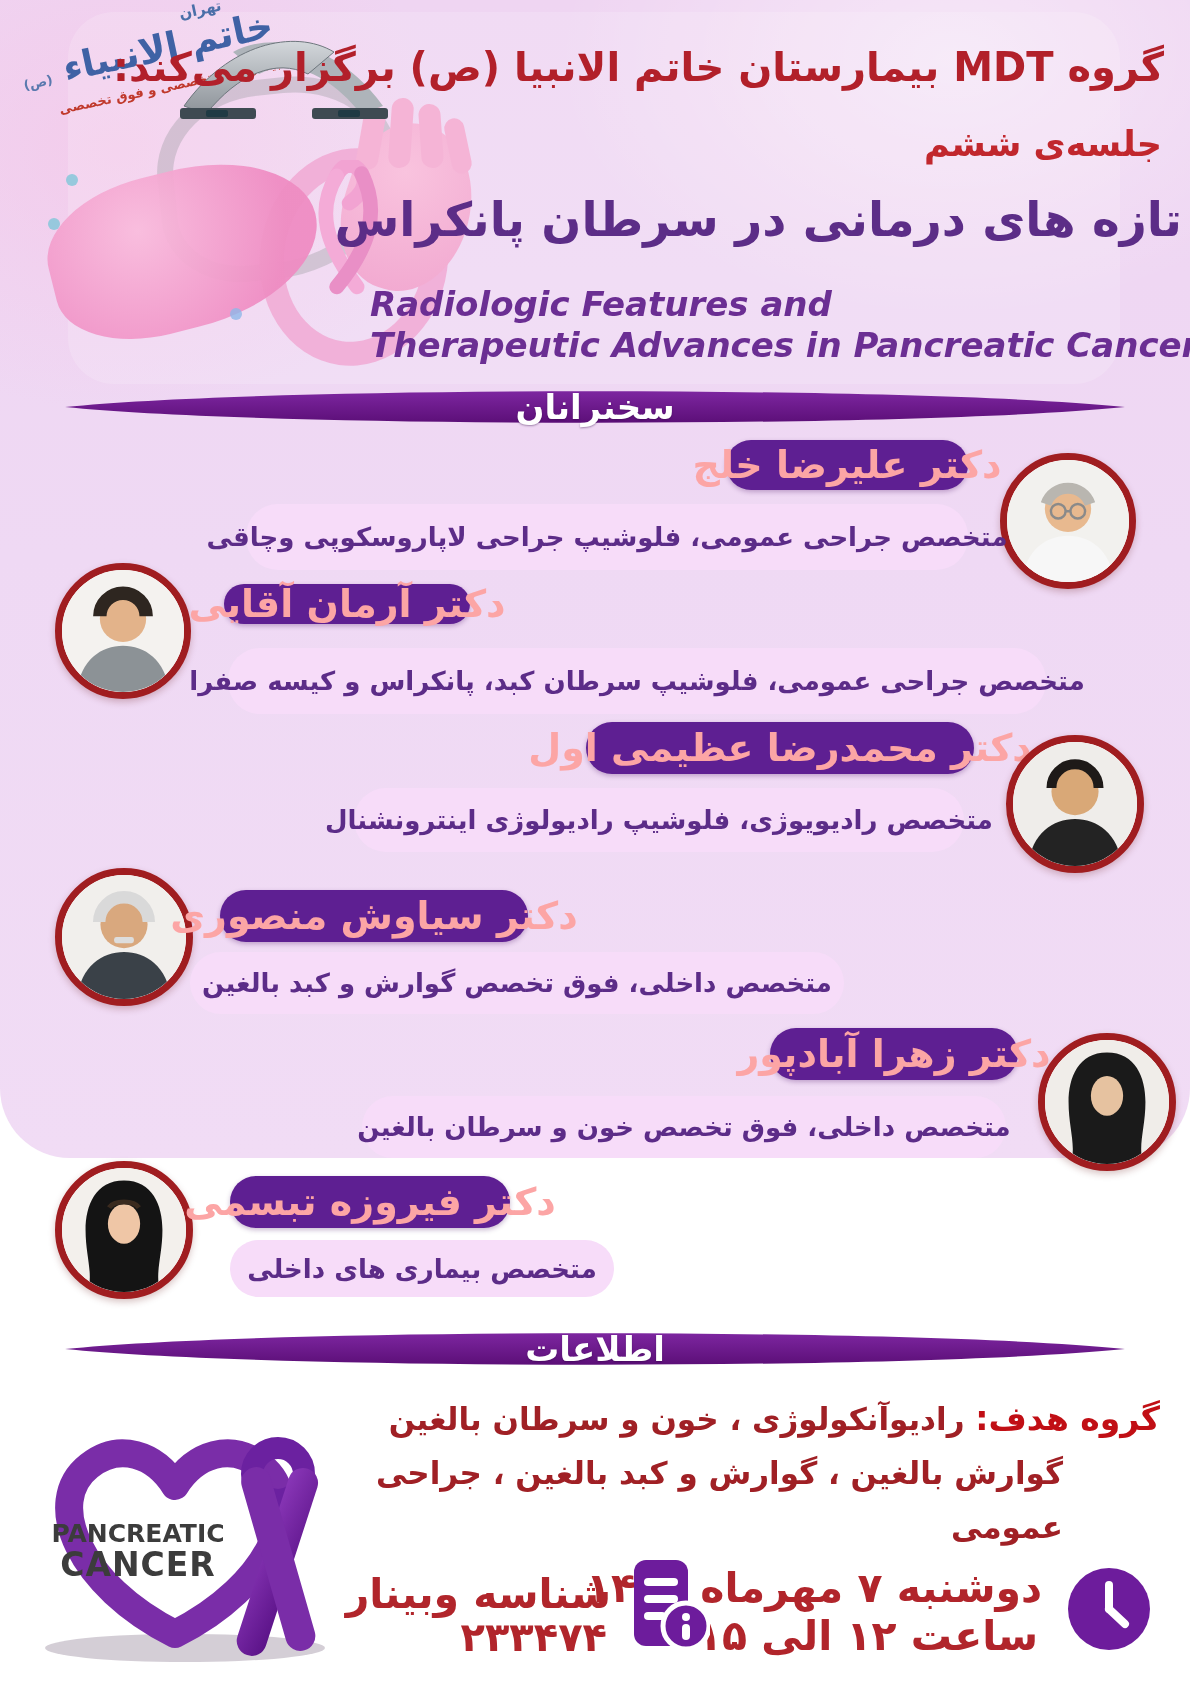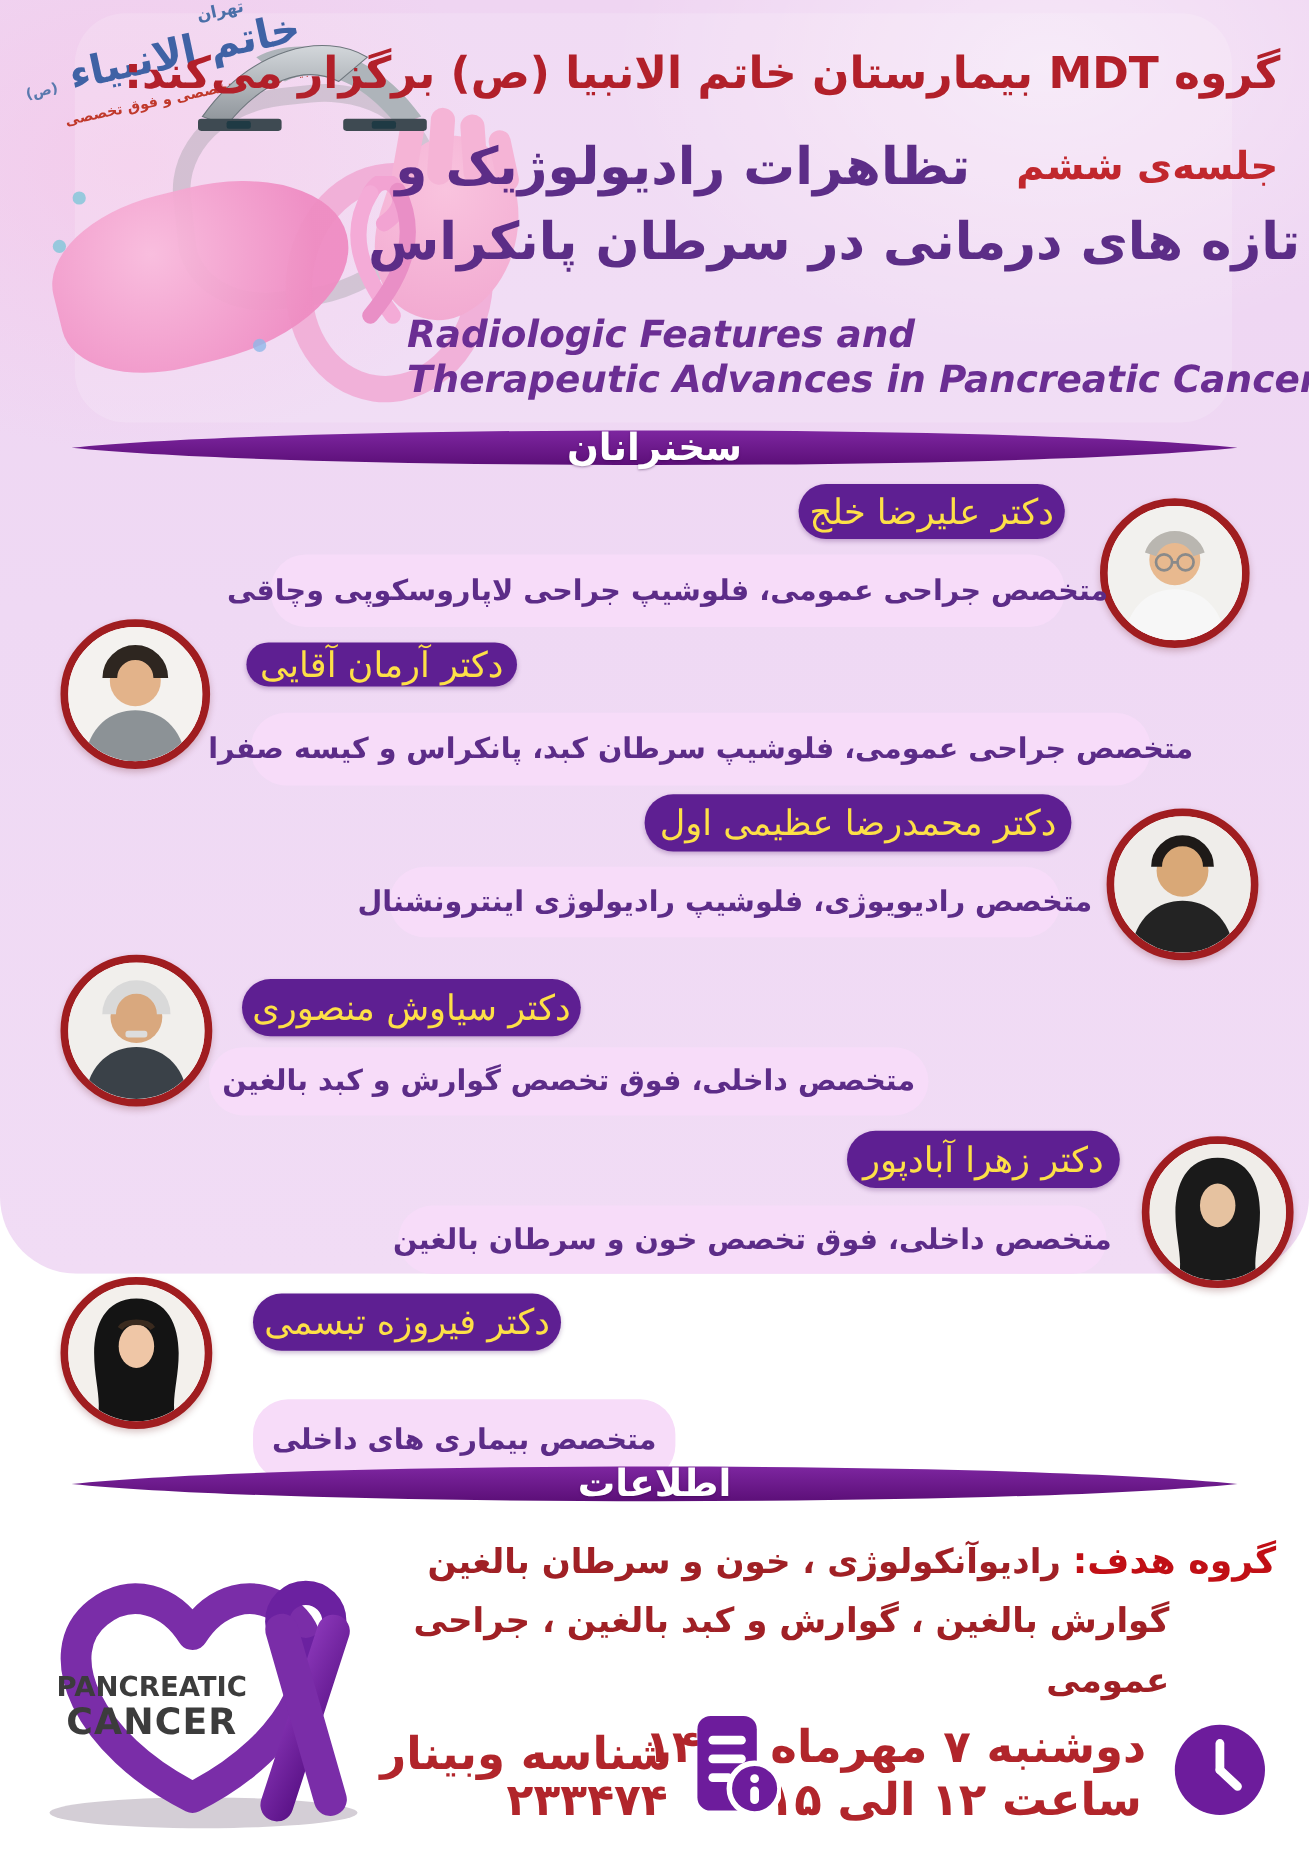--- a/index.html
+++ b/index.html
@@ -50,21 +50,21 @@
   .linec{position:absolute;right:8px;top:192px;direction:rtl;}
   .en-sub{position:absolute;left:370px;top:284px;color:#6B2E93;font-size:34px;font-weight:bold;
     font-style:italic;line-height:41px;white-space:nowrap;}
   
   .banner{position:absolute;left:62px;width:1066px;height:46px;}
   .banner svg{position:absolute;inset:0;width:100%;height:100%;}
   .banner .label{position:absolute;inset:0;display:flex;align-items:center;justify-content:center;
     color:#fff;font-size:34px;font-weight:bold;direction:rtl;text-shadow:0 1px 2px rgba(40,0,60,.4);}
   
   .name-badge{position:absolute;background:#5E1F92;border-radius:26px;display:flex;align-items:center;
-    justify-content:center;color:#fde047;font-weight:normal;font-size:32px;direction:rtl;white-space:nowrap;
+    justify-content:center;color:#fca5a5;font-weight:bold;font-size:38px;direction:rtl;white-space:nowrap;
     box-shadow:0 2px 5px rgba(60,0,90,.28);}
   .desc-badge{position:absolute;background:#F7DCF9;border-radius:32px;display:flex;align-items:center;
     justify-content:center;color:#5C2C88;font-weight:bold;font-size:26px;direction:rtl;white-space:nowrap;}
   .photo{position:absolute;border-radius:50%;border:7px solid #A01D20;background:#fff;overflow:hidden;
     box-sizing:border-box;box-shadow:0 3px 7px rgba(100,20,20,.25);}
   .photo svg{width:100%;height:100%;display:block;}
   
   .target{position:absolute;right:30px;top:1392px;width:830px;direction:rtl;text-align:right;
     color:#A02025;font-weight:bold;font-size:31px;line-height:54px;}
   .target-label{color:#C10F15;font-size:33px;}
@@ -119,21 +119,20 @@
     <rect x="4" y="82" width="76" height="11" rx="3" fill="#3E4A52"></rect>
     <rect x="136" y="82" width="76" height="11" rx="3" fill="#3E4A52"></rect>
     <rect x="30" y="84" width="22" height="7" rx="2" fill="#1F3A44"></rect>
     <rect x="162" y="84" width="22" height="7" rx="2" fill="#1F3A44"></rect>
   </svg>
 </div>
 
 <div class="organizer">گروه MDT بیمارستان خاتم الانبیا (ص) برگزار می‌کند:</div>
 <div class="lineb">
   <span class="session">جلسه‌ی ششم</span>
-  <span class="fa-title">تظاهرات رادیولوژیک و</span>
 </div>
 <div class="linec fa-title">تازه های درمانی در سرطان پانکراس</div>
 <div class="en-sub">
   <div>Radiologic Features and</div>
   <div>Therapeutic Advances in Pancreatic Cancer</div>
 </div>
 
 <div class="banner" style="top:384px;">
   <svg viewBox="0 0 1066 46" preserveAspectRatio="none">
     <defs>
@@ -207,21 +206,21 @@
 
 <div class="photo" style="left:55px;top:1161px;width:138px;height:138px;">
   <svg viewBox="0 0 100 100" preserveAspectRatio="xMidYMax slice">
     <rect width="100" height="100" fill="#F3F0EC"></rect>
     <path d="M50 10 C27 10 19 30 19 50 C19 72 26 86 20 102 L80 102 C74 86 81 72 81 50 C81 30 73 10 50 10 Z" fill="#141414"></path>
     <ellipse cx="50" cy="45" rx="13" ry="16" fill="#EFC6A6"></ellipse>
     <path d="M38 32 C42 26 58 26 62 32" fill="none" stroke="#3A2A1E" stroke-width="4"></path>
   </svg>
 </div>
 <div class="name-badge" style="left:230px;top:1176px;width:280px;height:52px;">دکتر فیروزه تبسمی</div>
-<div class="desc-badge" style="left:230px;top:1272px;width:384px;height:74px;">متخصص بیماری های داخلی</div>
+<div class="desc-badge" style="left:230px;top:1240px;width:384px;height:57px;">متخصص بیماری های داخلی</div>
 
 <div class="banner" style="top:1326px;">
   <svg viewBox="0 0 1066 46" preserveAspectRatio="none">
     <path d="M3,23 C 210,2 856,2 1063,23 C 856,44 210,44 3,23 Z" fill="url(#bp)"></path>
   </svg>
   <div class="label">اطلاعات</div>
 </div>
 
 <div class="awareness">
   <svg viewBox="0 0 322 288" width="322" height="288">

